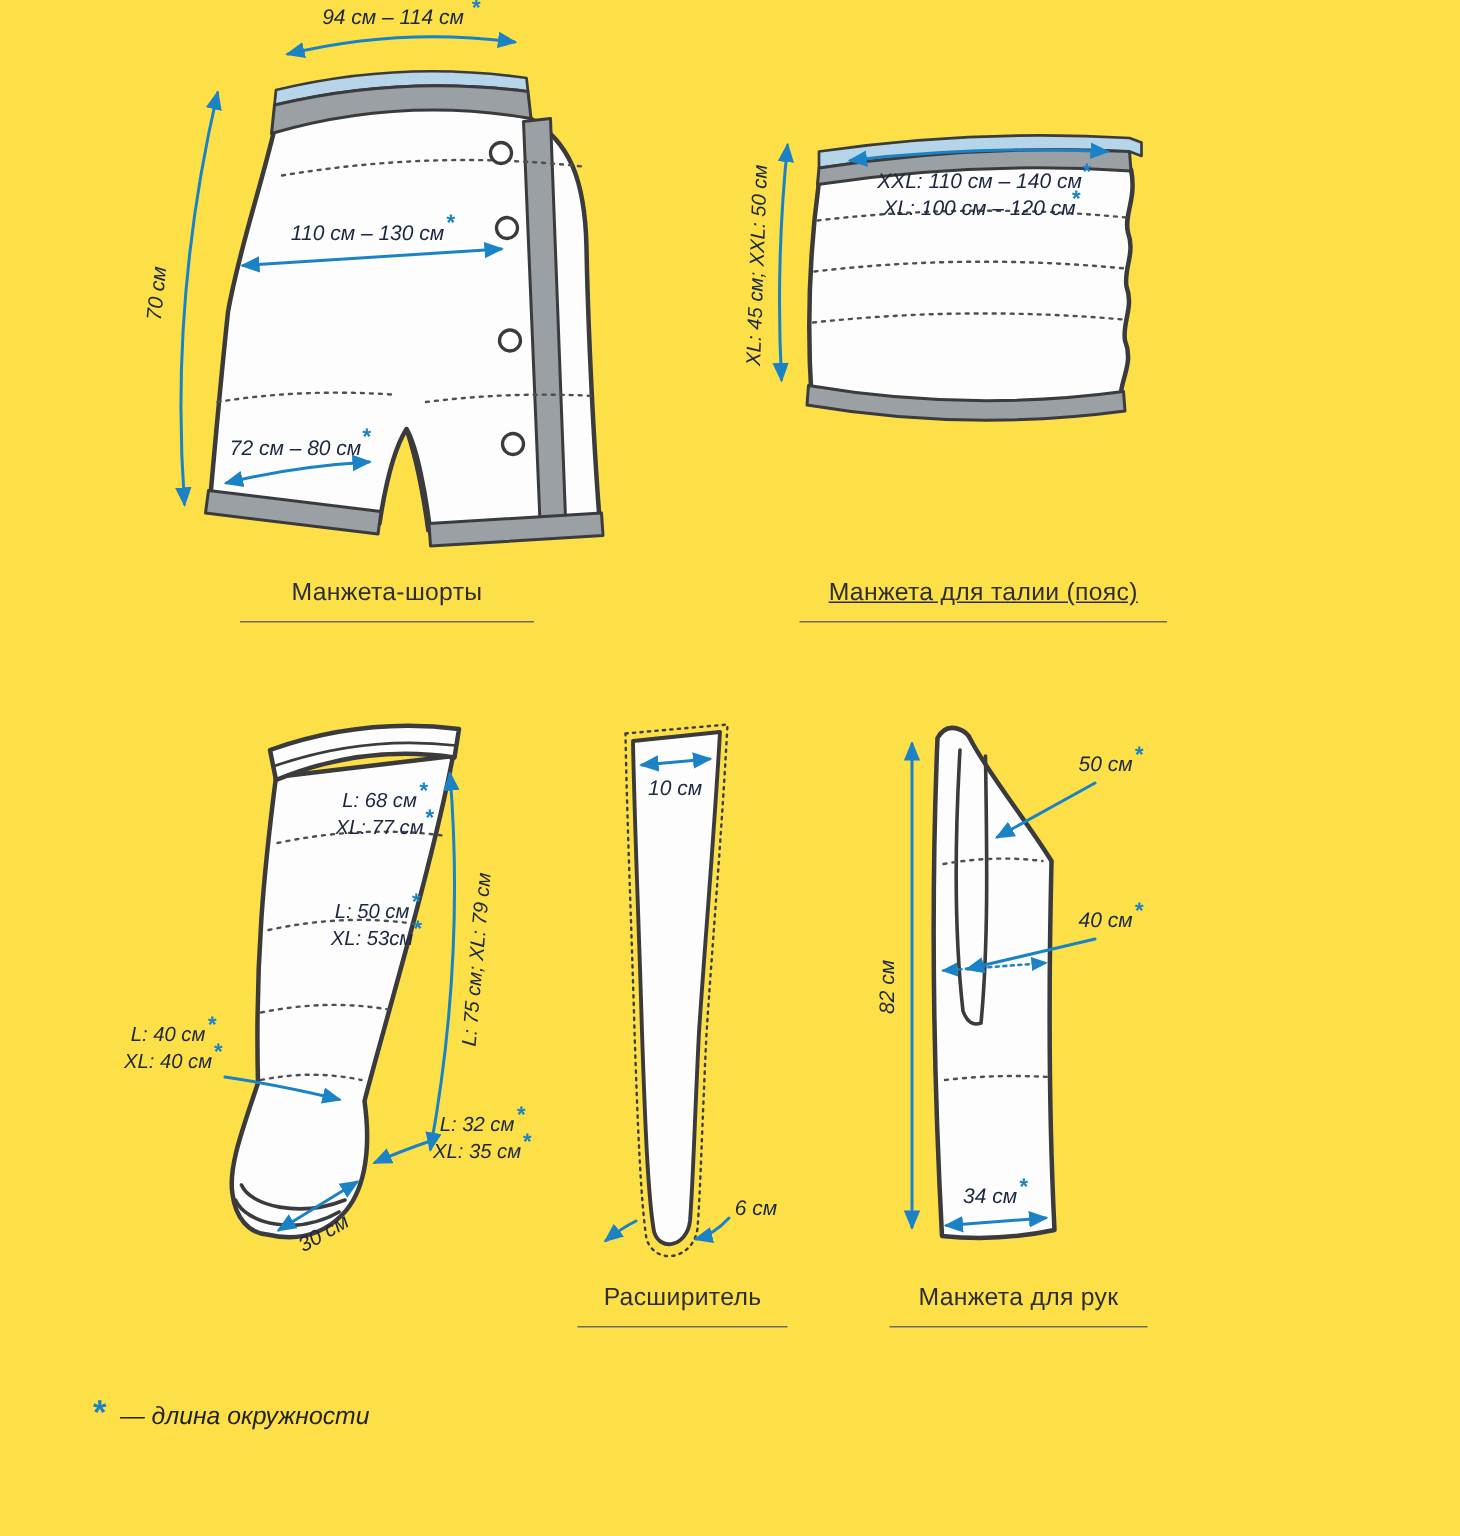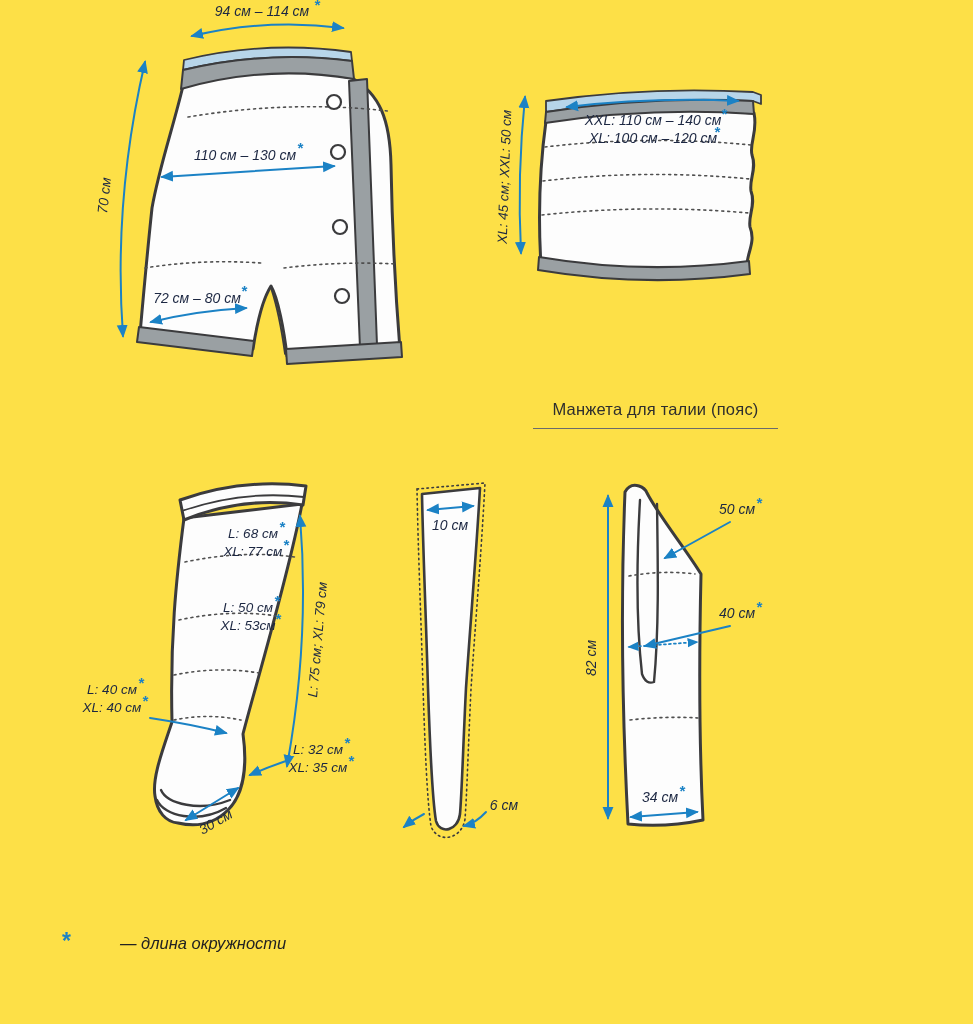--- a/index.html
+++ b/index.html
@@ -25,21 +25,21 @@
   .meas2{font:italic 13.5px "Liberation Sans",sans-serif;fill:#1c2742;}
   .star{font:italic bold 15px "Liberation Sans",sans-serif;fill:#1b82c5;}
   
   .caption{
     position:absolute;text-align:center;font-size:16.5px;color:#2e2e2e;
     padding-bottom:9px;border-bottom:1.5px solid #6b6b6b;letter-spacing:.2px;
   }
   
   .footnote{position:absolute;left:62px;top:930px;display:flex;align-items:baseline;gap:9px;}
   .footnote .fn-star{font-size:23px;font-weight:bold;color:#1b82c5;line-height:1;}
-  .footnote .fn-text{font-style:italic;font-size:16.5px;color:#222;margin-left:40px;}
+  .footnote .fn-text{font-style:italic;font-size:16.5px;color:#222;}
 </style>
 </head>
 <body>
 
 <div class="stage">
 
   <svg width="0" height="0" style="position:absolute" aria-hidden="true">
     <defs>
       <marker id="arrB" viewBox="0 0 10 10" refX="8.5" refY="5" markerWidth="6.5" markerHeight="6.5" orient="auto-start-reverse">
         <path d="M0,0.8 L10,5 L0,9.2 Z" fill="#1b82c5"></path>
@@ -97,21 +97,24 @@
       <text class="meas" x="158" y="70">XXL: 110 см – 140 см</text>
       <text class="star" x="229" y="64">*</text>
       <text class="meas" x="158" y="88">XL: 100 см – 120 см</text>
       <text class="star" x="222" y="82">*</text>
 
       <path class="arrow" marker-start="url(#arrB)" marker-end="url(#arrB)" d="M30,42 Q22,120 26,198"></path>
       <text class="meas2" transform="translate(14,122) rotate(-88)">XL: 45 см; XXL: 50 см</text>
     </g>
   </svg>
 
-  <div class="caption" style="left:533px;top:400px;width:245px;">
+  <div class="caption" style="left:160px;top:386px;width:196px;">
+    <span>Манжета-шорты</span>
+  </div>
+  <div class="caption" style="left:533px;top:386px;width:245px;text-decoration:underline;">
     <span>Манжета для талии (пояс)</span>
   </div>
 
   <svg style="left:60px;top:470px;" width="340" height="388" viewBox="0 0 340 388">
     <g>
       <path class="cloth" d="M124,48 C116,110 110,170 112,252 C102,282 92,308 95,326 C97,342 106,352 118,353 Q148,360 168,340 C182,326 188,300 183,264 C192,228 228,108 242,34 L124,48 Z"></path>
       <path class="inner" d="M97,330 C104,346 138,354 166,338"></path>
       <path class="inner" d="M101,320 C107,334 140,342 170,330"></path>
       <path class="cloth" d="M120,30 Q182,8 246,16 L243,35 Q182,26 124,50 Z"></path>
       <path class="thin" d="M122,41 Q182,20 244,27"></path>
@@ -185,19 +188,25 @@
 
       <path class="arrow" marker-start="url(#arrB)" marker-end="url(#arrB)" d="M63,26 L63,348"></path>
       <text class="meas" transform="translate(51,188) rotate(-90)">82 см</text>
 
       <text class="meas" x="115" y="332">34 см</text>
       <text class="star" x="137" y="326">*</text>
       <path class="arrow" marker-start="url(#arrB)" marker-end="url(#arrB)" d="M86,347 L152,342"></path>
     </g>
   </svg>
 
+  <div class="caption" style="left:385px;top:856px;width:140px;">
+    <span>Расширитель</span>
+  </div>
+  <div class="caption" style="left:593px;top:856px;width:172px;">
+    <span>Манжета для рук</span>
+  </div>
 
   <div class="footnote">
     <span class="fn-star">*</span>
     <span class="fn-text">— длина окружности</span>
   </div>
 
 </div>
 
 </body></html>

